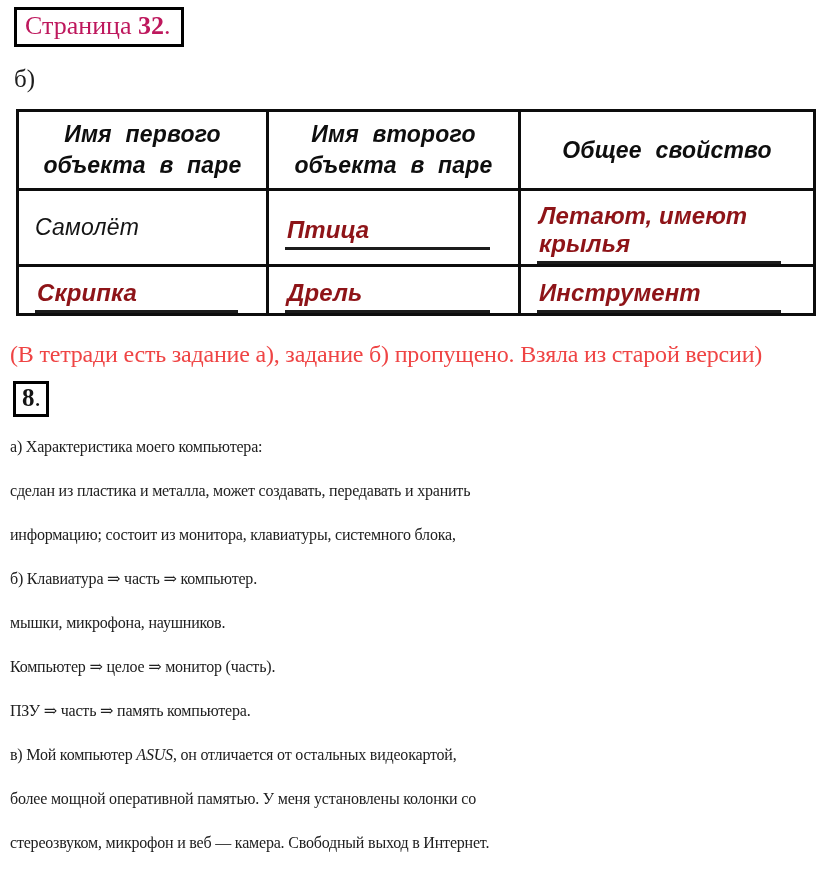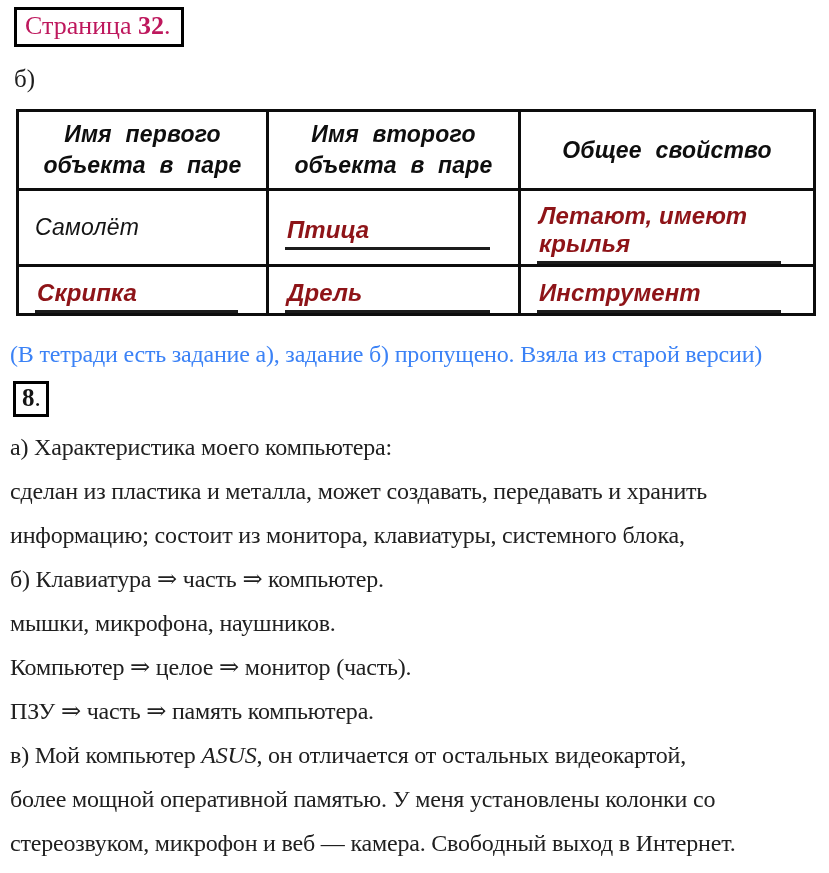--- a/index.html
+++ b/index.html
@@ -87,38 +87,38 @@
     font-size: 24px;
     color: #8e1418; 
     letter-spacing: 0.1px;
     margin-top: 48px;
   }
   
   .note {
     margin: 24px 0 0 10px;
     font-size: 24px;
     line-height: 29px;
-    color: #3b82f6;
+    color: #ef4444;
     letter-spacing: -0.2px;
   }
   
   .task-box {
     display: inline-block;
     margin: 12px 0 0 13px;
     border: 3px solid #000;
     padding: 0 5px 2px 6px;
     font-size: 25px;
     line-height: 28px;
     color: #141414;
   }
   .task-box b { font-weight: 700; }
   
   p.bodyline {
     margin: 16px 0 0 10px;
-    font-size: 24px;
+    font-size: 16px;
     line-height: 28px;
     color: #202020;
     letter-spacing: -0.2px;
     white-space: nowrap;
   }
   p.bodyline:first-of-type { margin-top: 14px; }
   p.bodyline em { font-style: italic; }
 </style>
 </head>
 <body>

